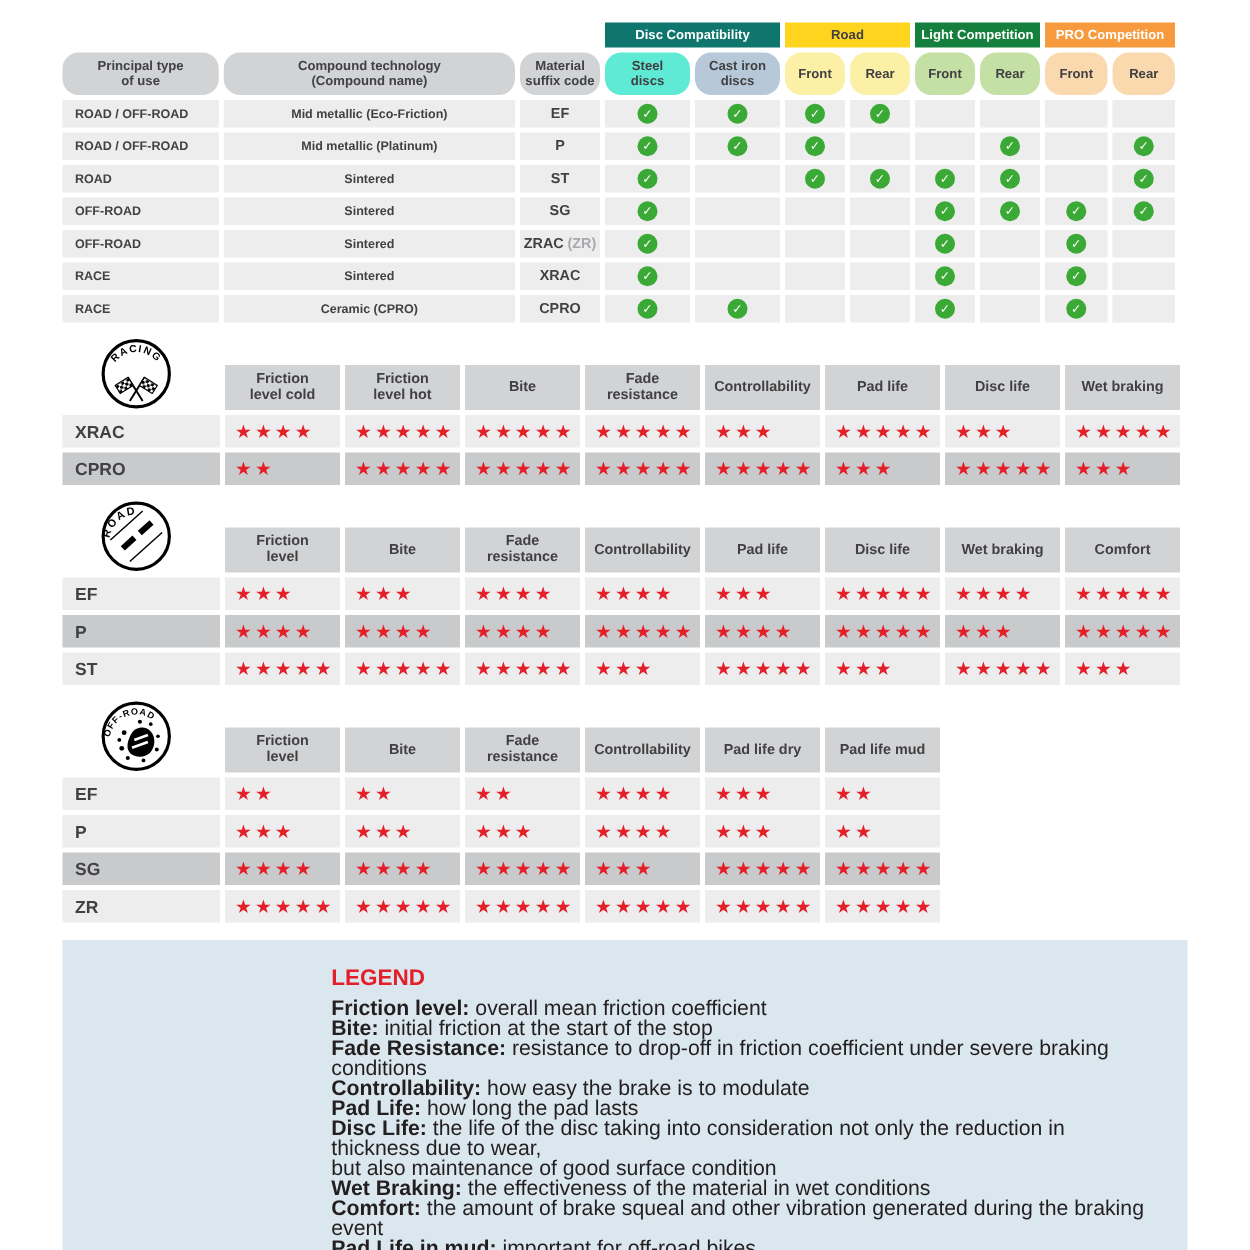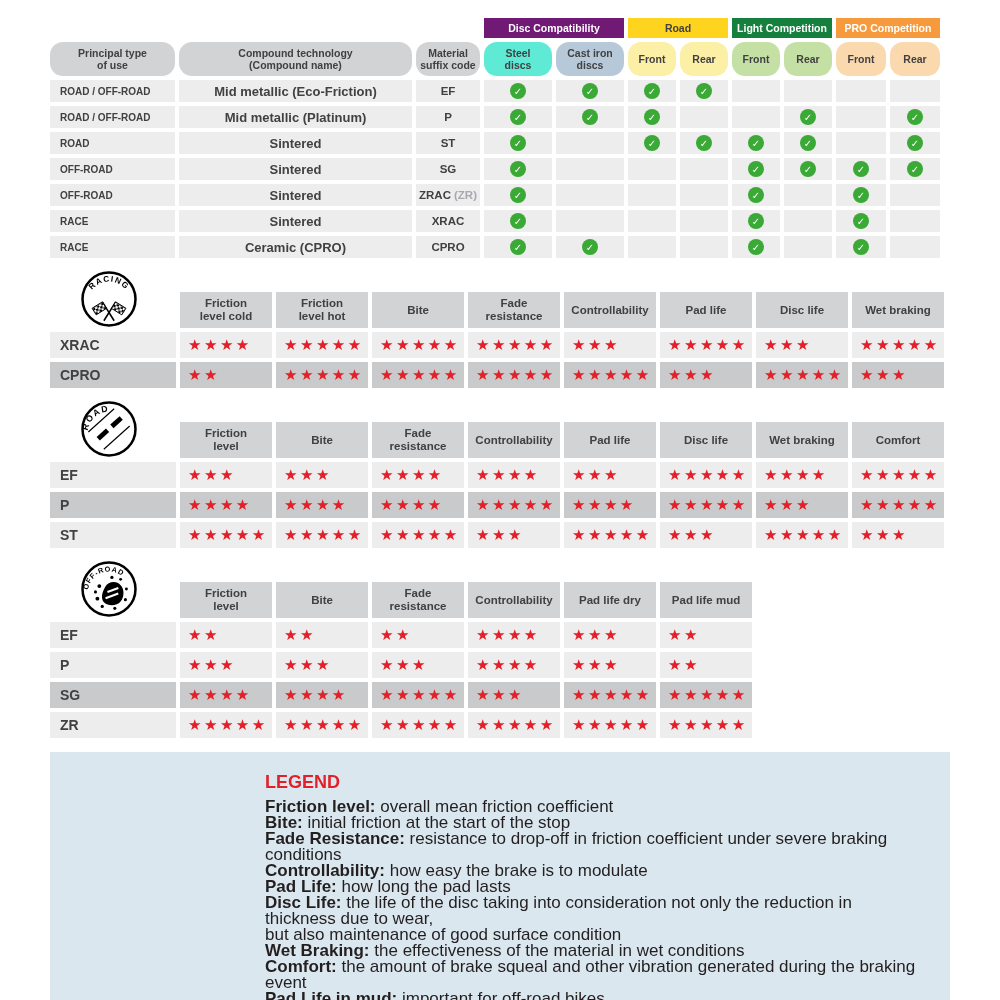--- a/index.html
+++ b/index.html
@@ -5,21 +5,21 @@
   html,body{margin:0;padding:0;}
   body{width:1000px;height:1000px;background:#ffffff;font-family:"Liberation Sans","DejaVu Sans",sans-serif;color:#414042;overflow:hidden;}
 
   
   .compat-grid{display:grid;grid-template-columns:125px 233px 64px 68px 68px 48px 48px 48px 48px 50px 50px;gap:4px;margin:18px 0 0 50px;}
   .grp-spacer{grid-column:1 / span 3;}
   .grp-cell{grid-column:span 2;height:20px;display:flex;align-items:center;justify-content:center;font-size:10.5px;font-weight:bold;}
   .cmp-head{background:var(--header-gray);min-height:34px;display:flex;align-items:center;justify-content:center;text-align:center;font-size:10.5px;font-weight:bold;white-space:pre-line;line-height:12px;border-radius:13px;}
   .cmp-cell{background:var(--row-light);min-height:22px;display:flex;align-items:center;justify-content:center;}
   .cmp-use{justify-content:flex-start;padding-left:10px;font-size:10px;font-weight:bold;box-sizing:border-box;}
-  .cmp-tech{font-size:13px;font-weight:600;}
+  .cmp-tech{font-size:10px;font-weight:600;}
   .cmp-code{font-size:11.5px;font-weight:bold;gap:3px;}
   .code-note{color:#a7a9ac;font-weight:600;}
   .chk{width:16px;height:16px;border-radius:50%;background:var(--check-green);color:#fff;font-size:10px;font-weight:bold;display:flex;align-items:center;justify-content:center;}
 
   
   .rate-section{position:relative;margin:34px 0 0 0;}
   .badge{position:absolute;left:80px;top:-22px;}
   .rate-grid{display:grid;grid-template-columns:126px repeat(var(--cols),92px);gap:4px;margin-left:50px;}
   .rg-corner{background:transparent;}
   .rg-head{background:var(--header-gray);min-height:36px;display:flex;align-items:center;justify-content:center;text-align:center;font-size:11.5px;font-weight:bold;white-space:pre-line;line-height:13px;}
@@ -34,21 +34,21 @@
   .legend-item{font-size:17px;line-height:16px;color:#231f20;}
   .legend-item b{font-weight:bold;color:#231f20;}
 </style>
 </head>
 <body>
 
 <div>
 
   <div class="compat-grid" id="compat-grid">
       <div class="grp-spacer"></div>
-      <div class="grp-cell" style="background: #701a75; color: rgb(255, 255, 255);">Disc Compatibility</div>
+      <div class="grp-cell" style="background: #0f766e; color: rgb(255, 255, 255);">Disc Compatibility</div>
       <div class="grp-cell" style="background: rgb(255, 212, 31); color: rgb(65, 64, 66);">Road</div>
       <div class="grp-cell" style="background: #15803d; color: rgb(255, 255, 255);">Light Competition</div>
       <div class="grp-cell" style="background: rgb(247, 154, 61); color: rgb(255, 255, 255);">PRO Competition</div>
       <div class="cmp-head">Principal type
 of use</div>
       <div class="cmp-head">Compound technology
 (Compound name)</div>
       <div class="cmp-head">Material
 suffix code</div>
       <div class="cmp-head" style="background: #5eead4;">Steel

